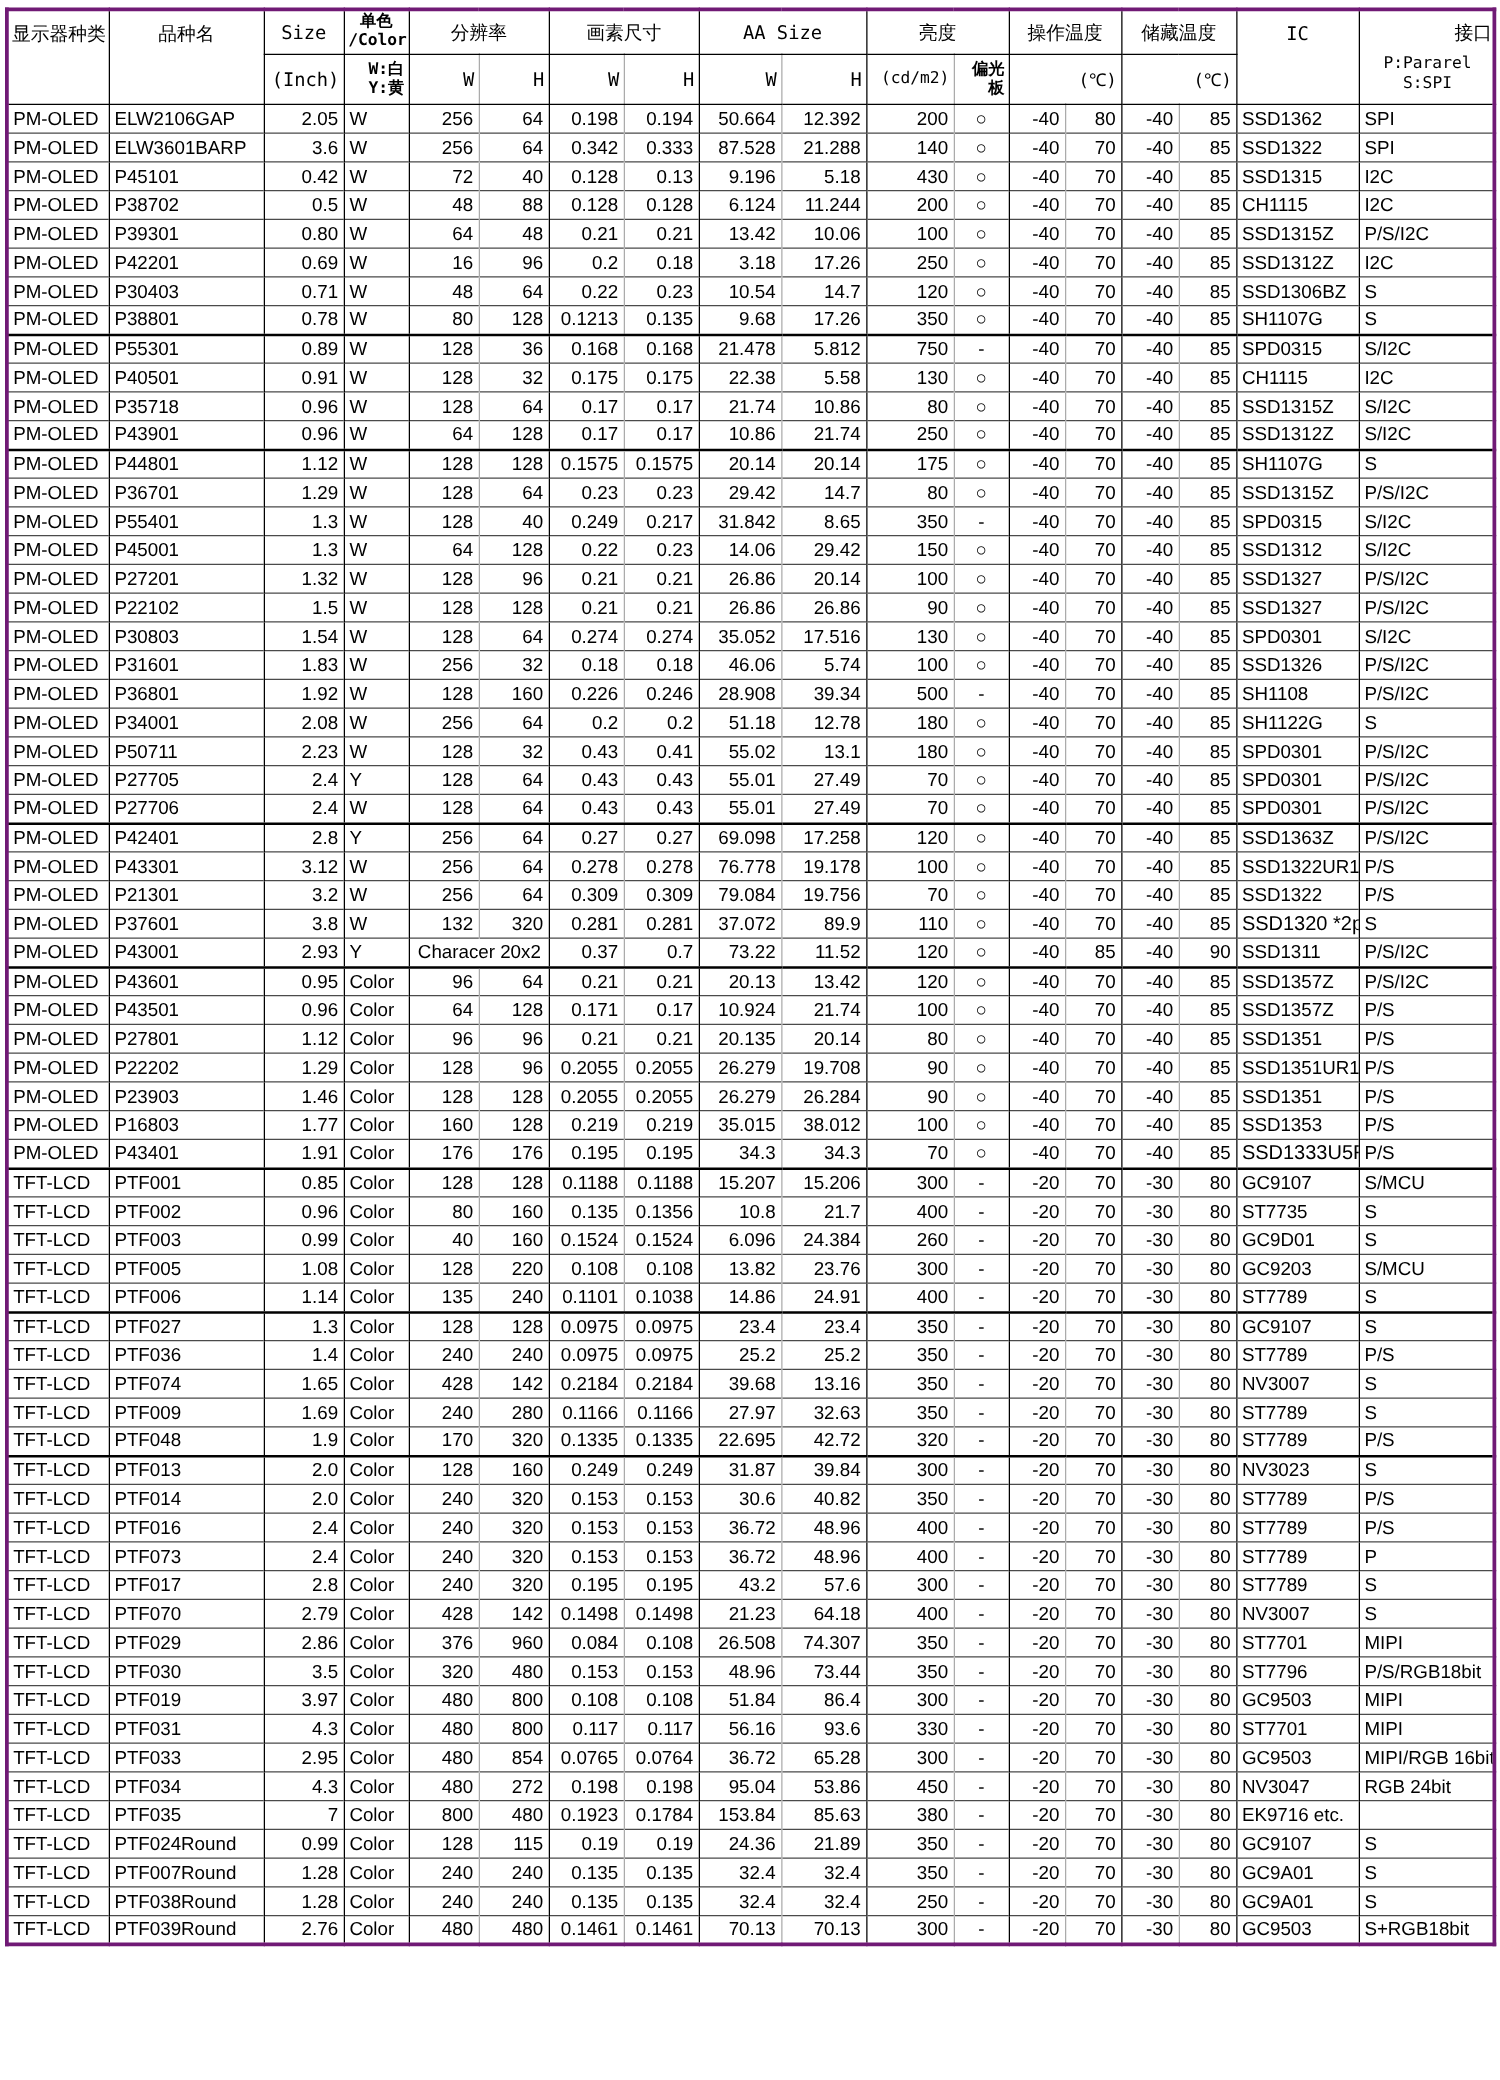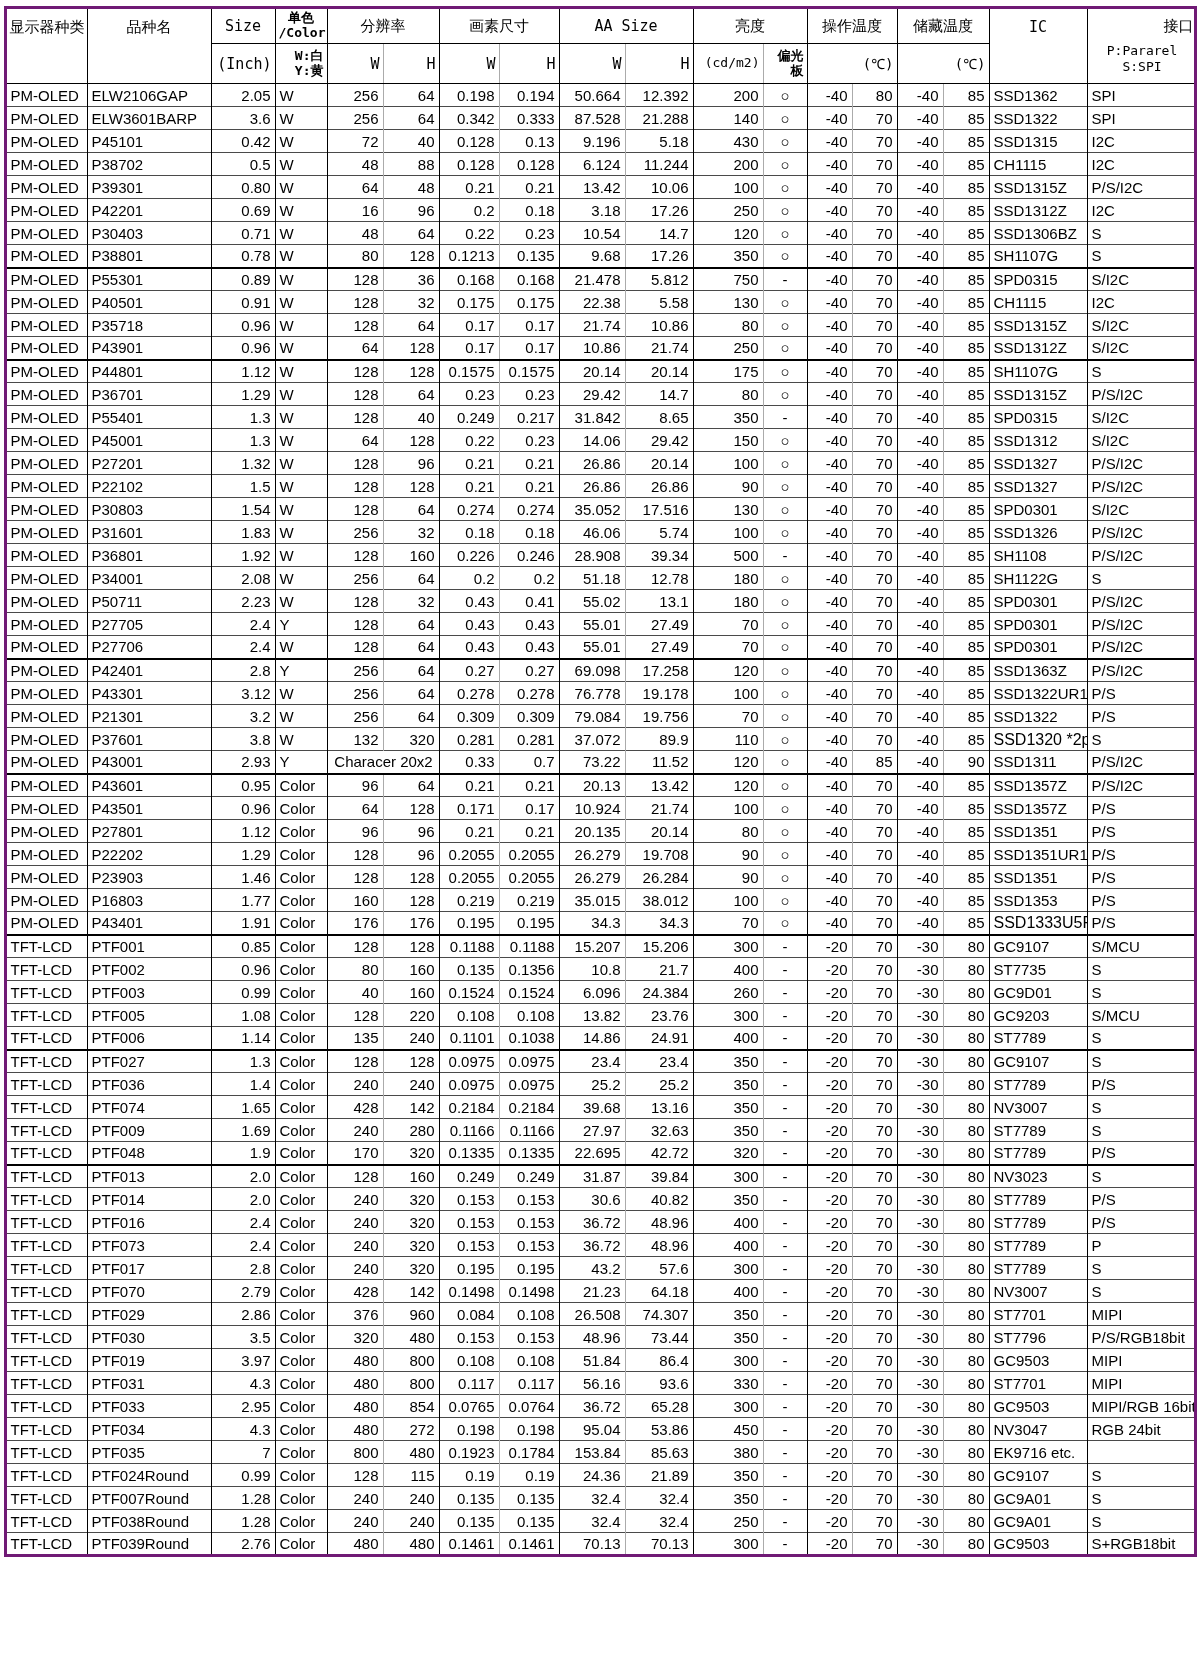--- a/index.html
+++ b/index.html
@@ -672,21 +672,21 @@
     <td class="c-ic txt br-d small">SSD1320 *2pcs</td>
     <td class="c-iface txt">S</td>
   </tr>
       <tr>
     <td class="c-type txt br-d">PM-OLED</td>
     <td class="c-name txt br-d">P43001</td>
     <td class="c-size num br-d">2.93</td>
     <td class="c-color txt br-d">Y</td>
     <td class="c-resw merged-res br-d" colspan="2">Characer 20x2</td>
 
-    <td class="c-pxw num br-l">0.33</td>
+    <td class="c-pxw num br-l">0.37</td>
     <td class="c-pxh num br-d">0.7</td>
     <td class="c-aaw num br-l">73.22</td>
     <td class="c-aah num br-d">11.52</td>
     <td class="c-lum num br-l">120</td>
     <td class="c-pol ctr br-d">○</td>
     <td class="c-opmin num br-l">-40</td>
     <td class="c-opmax num br-d">85</td>
     <td class="c-stmin num br-l">-40</td>
     <td class="c-stmax num br-d">90</td>
     <td class="c-ic txt br-d">SSD1311</td>

